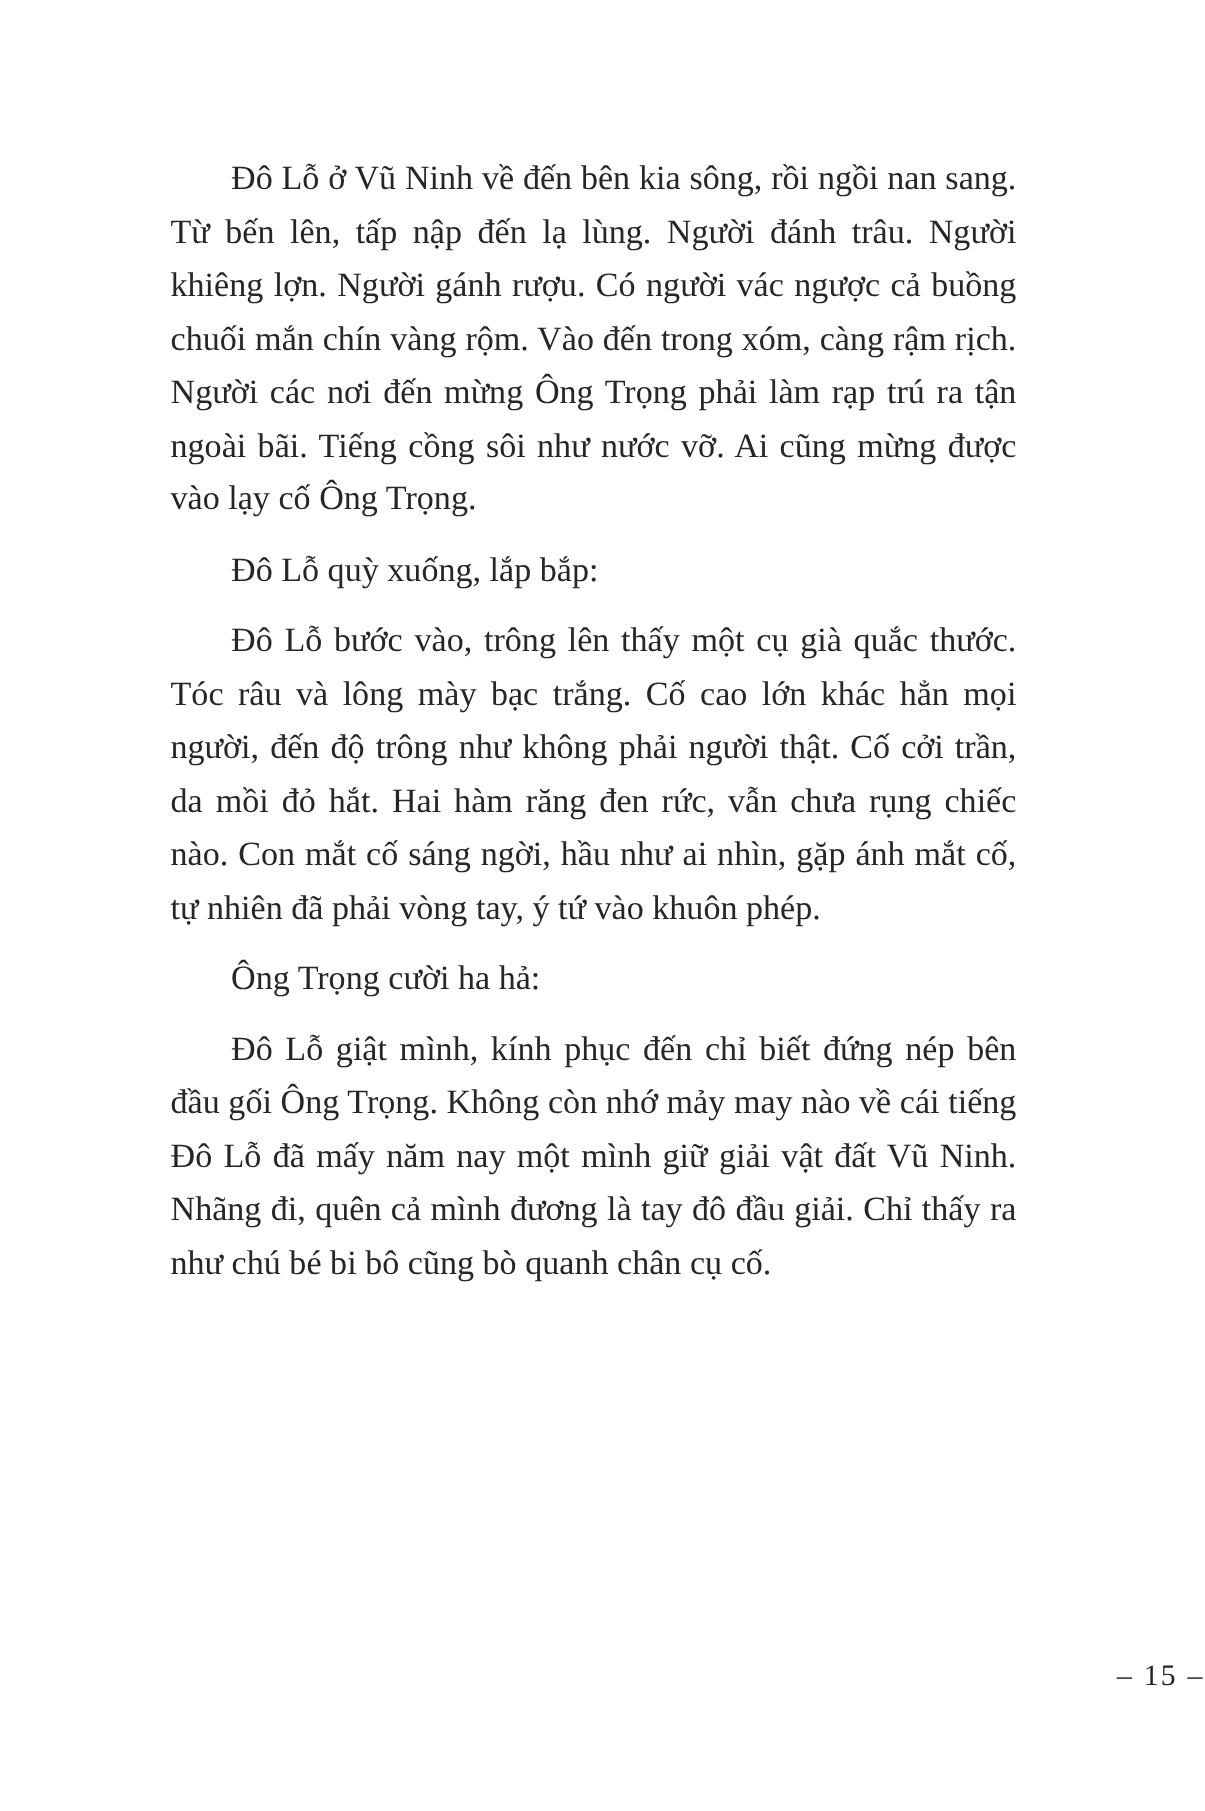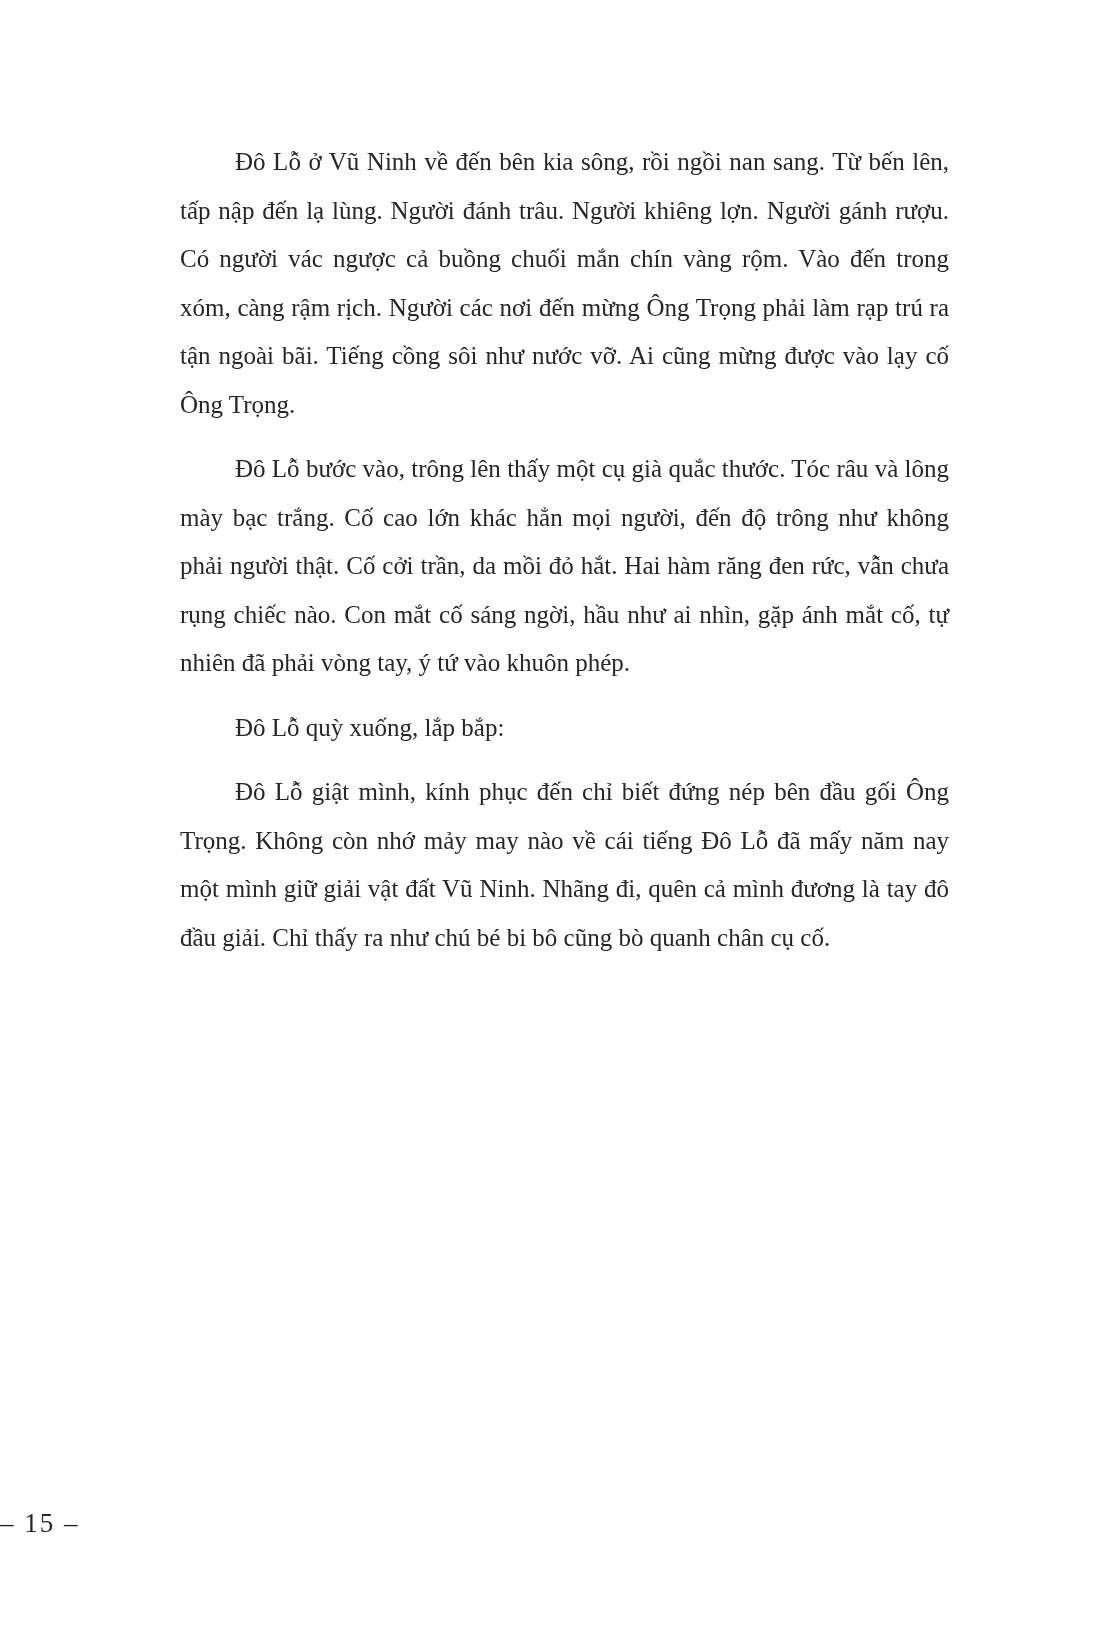--- a/index.html
+++ b/index.html
@@ -15,48 +15,49 @@
     color: #262626;
     overflow: hidden;
   }
   .page {
     position: absolute;
     inset: 0;
   }
   .text-block {
     position: absolute;
     top: 138px;
-    left: 180px;
+    left: 155px;
     width: 769px;
-    font-size: 25px;
+    font-size: 31px;
     line-height: 48.5px;
     text-align: justify;
   }
   .text-block p {
     margin: 0;
     text-indent: 55px;
   }
   .text-block p + p {
     margin-top: 16px;
   }
   .page-number {
     position: absolute;
     top: 1508px;
     left: 0;
     width: 100%;
-    text-align: left;
+    text-align: right;
     font-size: 27px;
     letter-spacing: 2px;
     color: #262626;
   }
 </style>
 </head>
 <body>
 
 <div class="page">
   <div class="text-block">
     <p>Đô Lỗ ở Vũ Ninh về đến bên kia sông, rồi ngồi nan sang. Từ bến lên, tấp nập đến lạ lùng. Người đánh trâu. Người khiêng lợn. Người gánh rượu. Có người vác ngược cả buồng chuối mắn chín vàng rộm. Vào đến trong xóm, càng rậm rịch. Người các nơi đến mừng Ông Trọng phải làm rạp trú ra tận ngoài bãi. Tiếng cồng sôi như nước vỡ. Ai cũng mừng được vào lạy cố Ông Trọng.</p>
+    <p>Đô Lỗ quỳ xuống, lắp bắp:</p>
     <p>Đô Lỗ bước vào, trông lên thấy một cụ già quắc thước. Tóc râu và lông mày bạc trắng. Cố cao lớn khác hẳn mọi người, đến độ trông như không phải người thật. Cố cởi trần, da mồi đỏ hắt. Hai hàm răng đen rức, vẫn chưa rụng chiếc nào. Con mắt cố sáng ngời, hầu như ai nhìn, gặp ánh mắt cố, tự nhiên đã phải vòng tay, ý tứ vào khuôn phép.</p>
-    <p>Đô Lỗ quỳ xuống, lắp bắp:</p>
+    <p>Ông Trọng cười ha hả:</p>
     <p>Đô Lỗ giật mình, kính phục đến chỉ biết đứng nép bên đầu gối Ông Trọng. Không còn nhớ mảy may nào về cái tiếng Đô Lỗ đã mấy năm nay một mình giữ giải vật đất Vũ Ninh. Nhãng đi, quên cả mình đương là tay đô đầu giải. Chỉ thấy ra như chú bé bi bô cũng bò quanh chân cụ cố.</p>
   </div>
   <div class="page-number">– 15 –</div>
 </div>
 
 </body></html>

